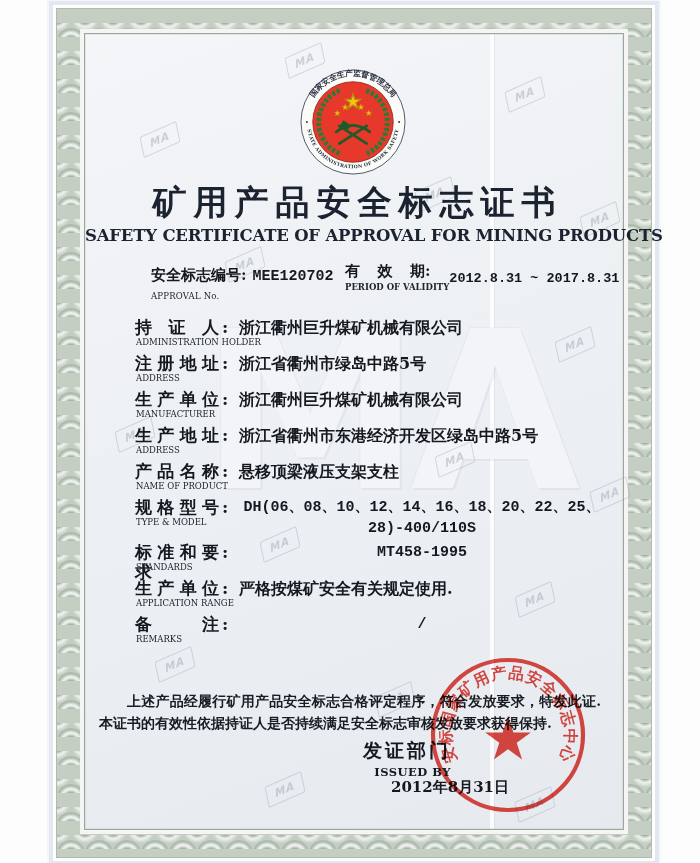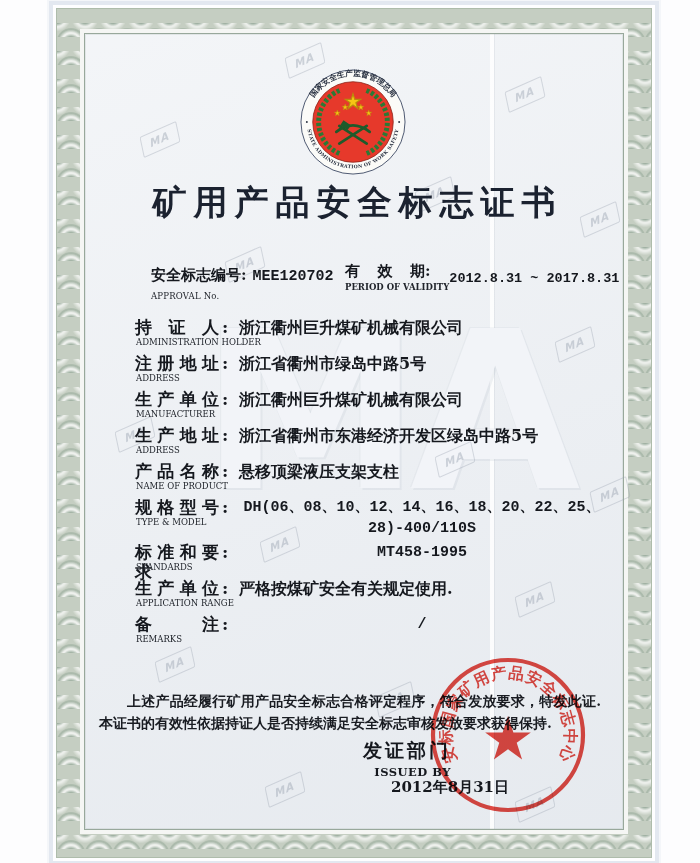--- a/index.html
+++ b/index.html
@@ -159,20 +159,21 @@
       </g>
       <g stroke="#1e5b2b" stroke-width="2.8" fill="none" stroke-linecap="round">
         <path d="M41,77 L69,59"></path>
         <path d="M41,59 L69,77"></path>
         <path d="M38,65 Q55,52 72,65"></path>
         <rect x="43" y="55" width="9" height="6" transform="rotate(33 47 58)" fill="#1e5b2b" stroke="none"></rect>
       </g>
     </svg>
 
     <div class="title">矿用产品安全标志证书</div>
+    <div class="subtitle">SAFETY CERTIFICATE OF APPROVAL FOR MINING PRODUCTS</div>
 
     <div class="approval">
       <div class="m-line">
         <span>安全标志编号</span><span>:</span><span class="typ">MEE120702</span>
       </div>
       <div class="m-en">APPROVAL No.</div>
     </div>
 
     <div class="validity">
       <div>

